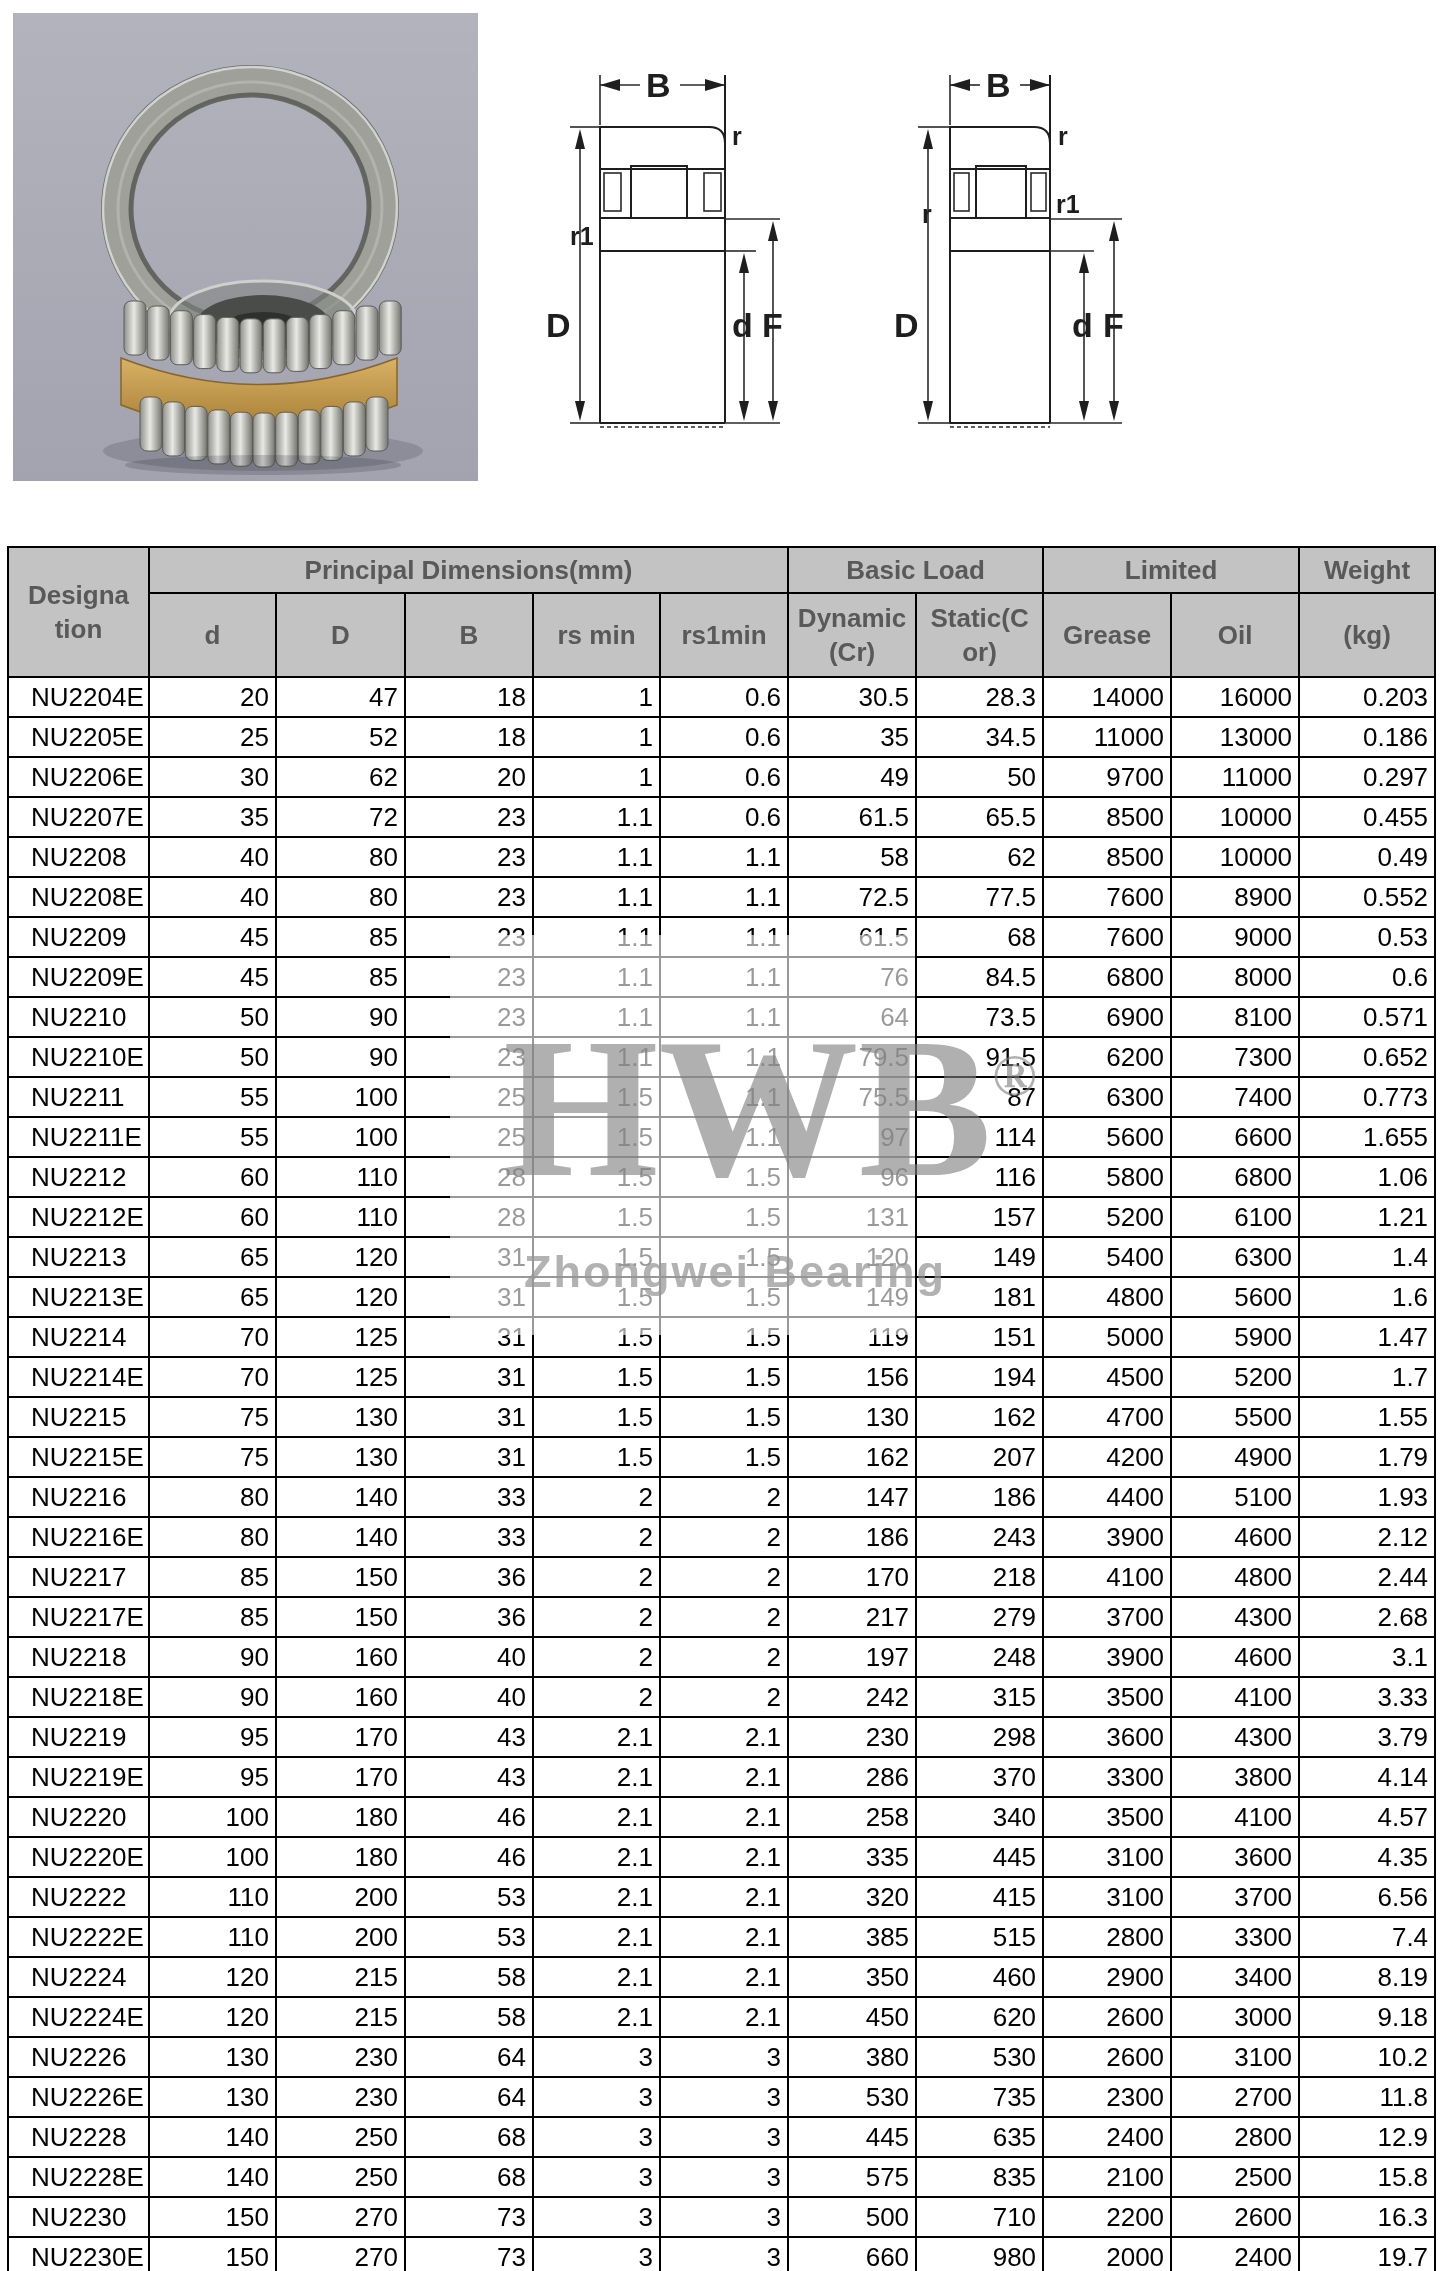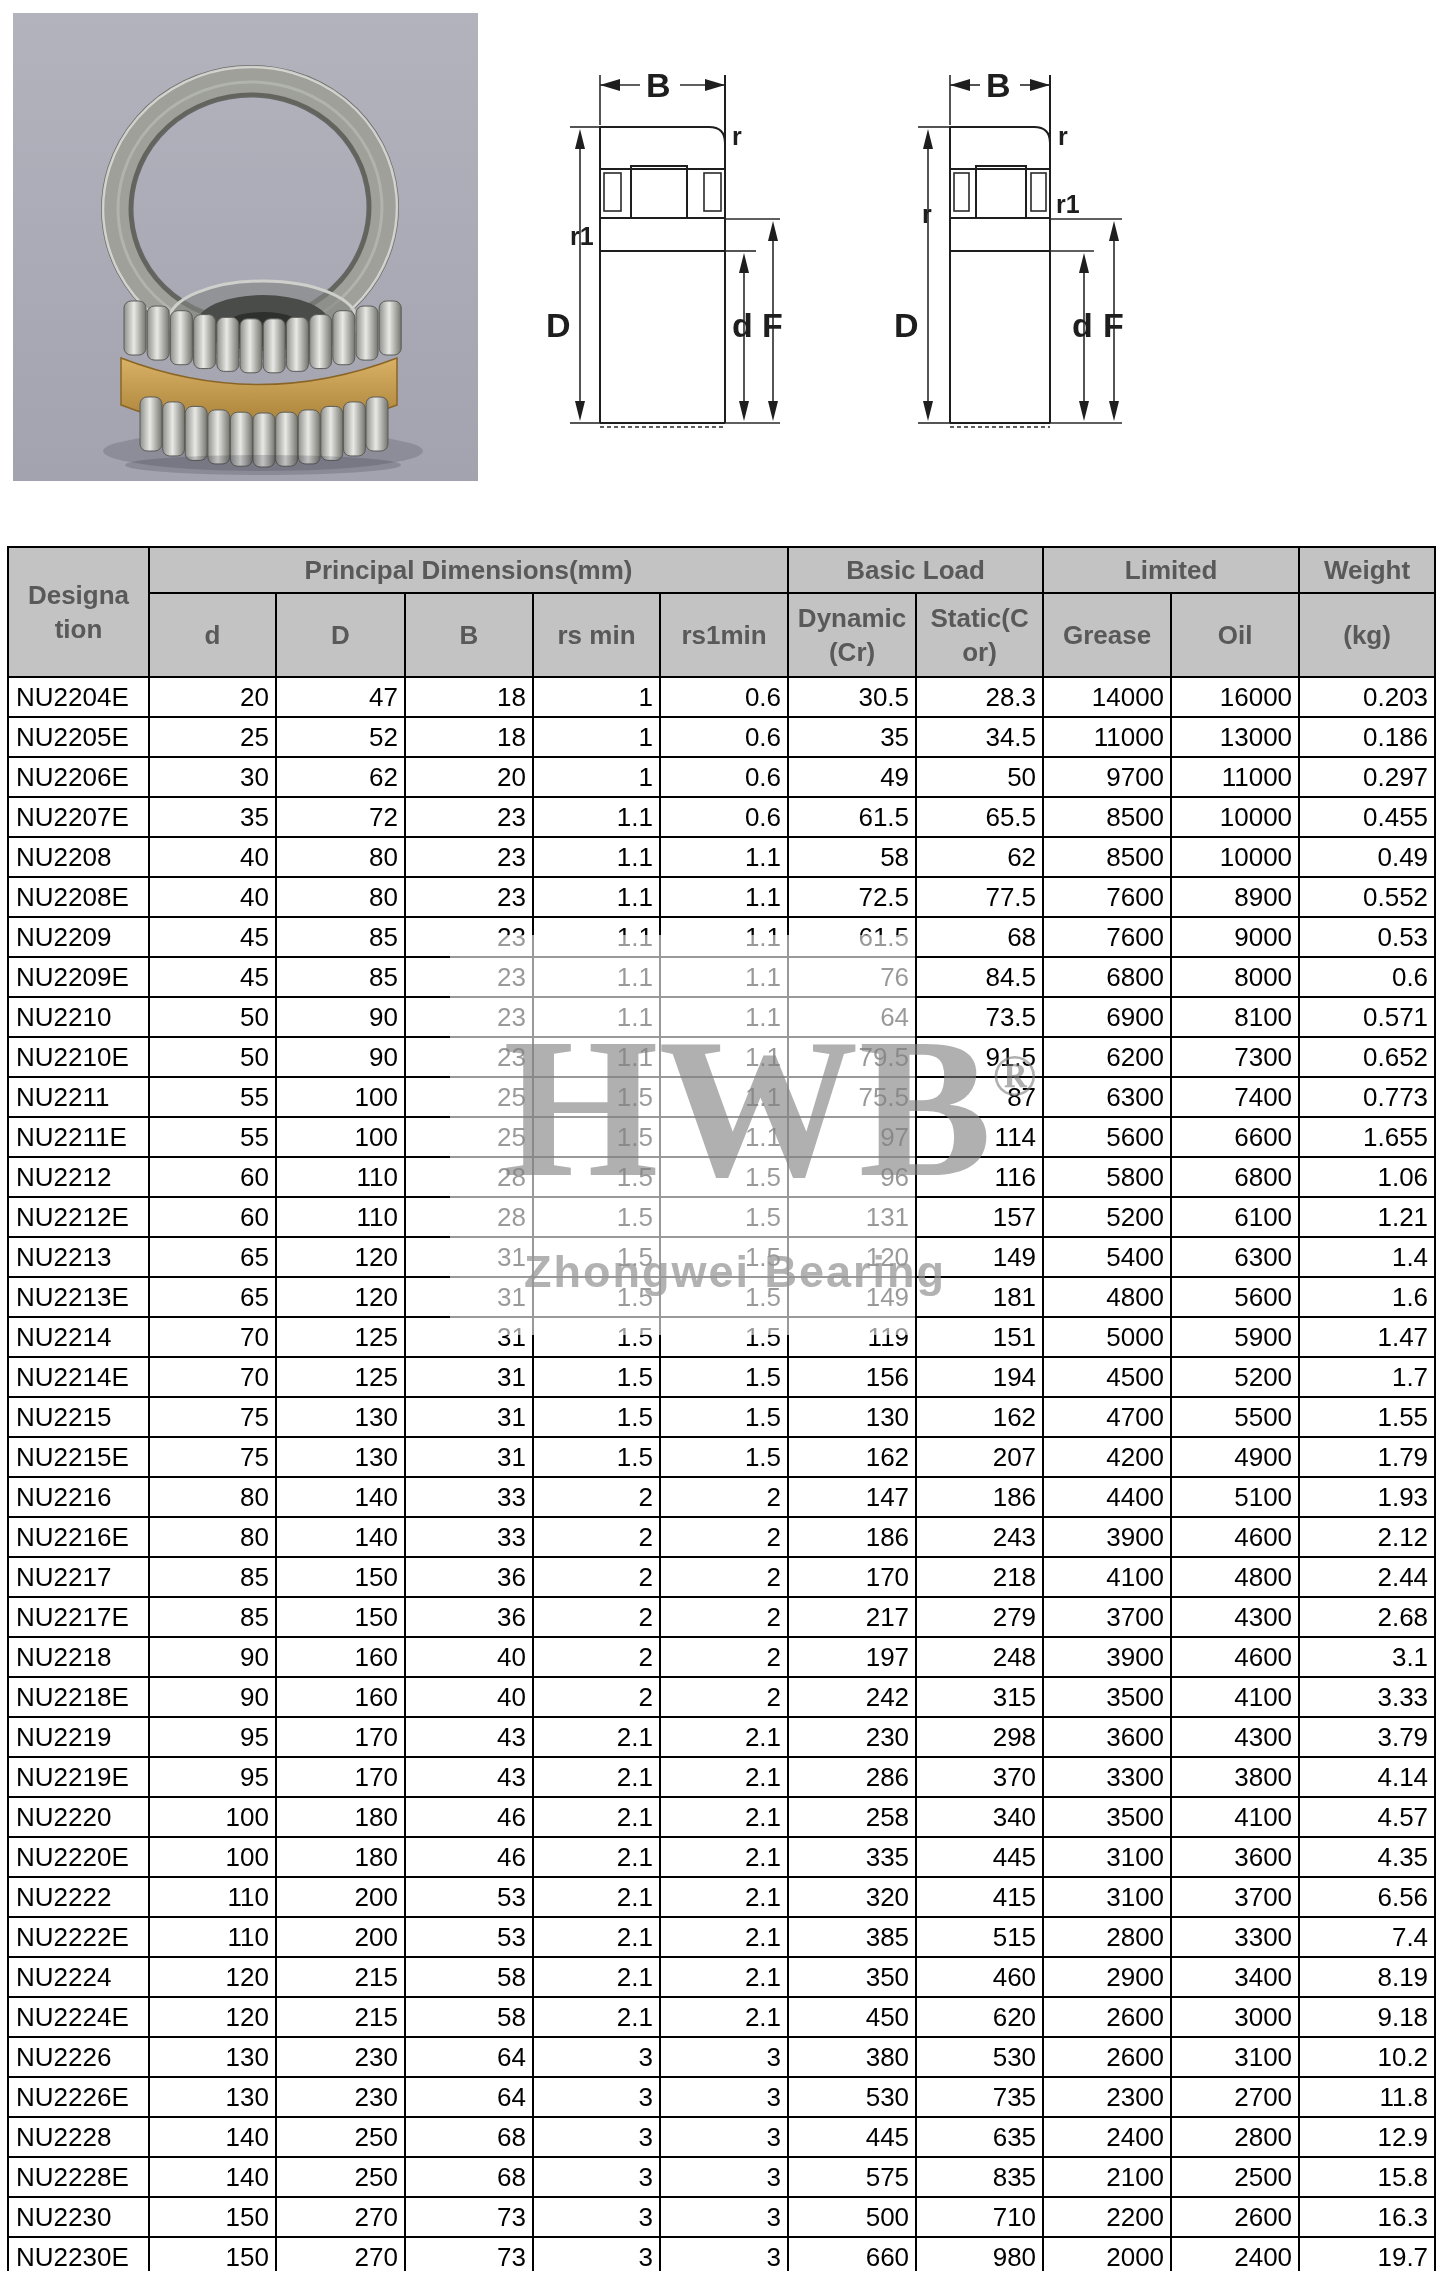--- a/index.html
+++ b/index.html
@@ -55,21 +55,21 @@
     color:#000;
     font-size:26px;
     height:38px;
     line-height:38px;
     text-align:right;
     padding:0 6px 0 2px;
     white-space:nowrap;
   }
   table.spec td.des{
     text-align:left;
-    padding:0 2px 0 7px;
+    padding:0 2px 0 22px;
   }
   
   .wm-box{
     position:absolute; left:450px; top:935px;
     width:465px; height:400px;
     background:rgba(255,255,255,0.60);
     pointer-events:none;
   }
   .wm-logo{
     position:absolute; left:486px; top:1008px;

